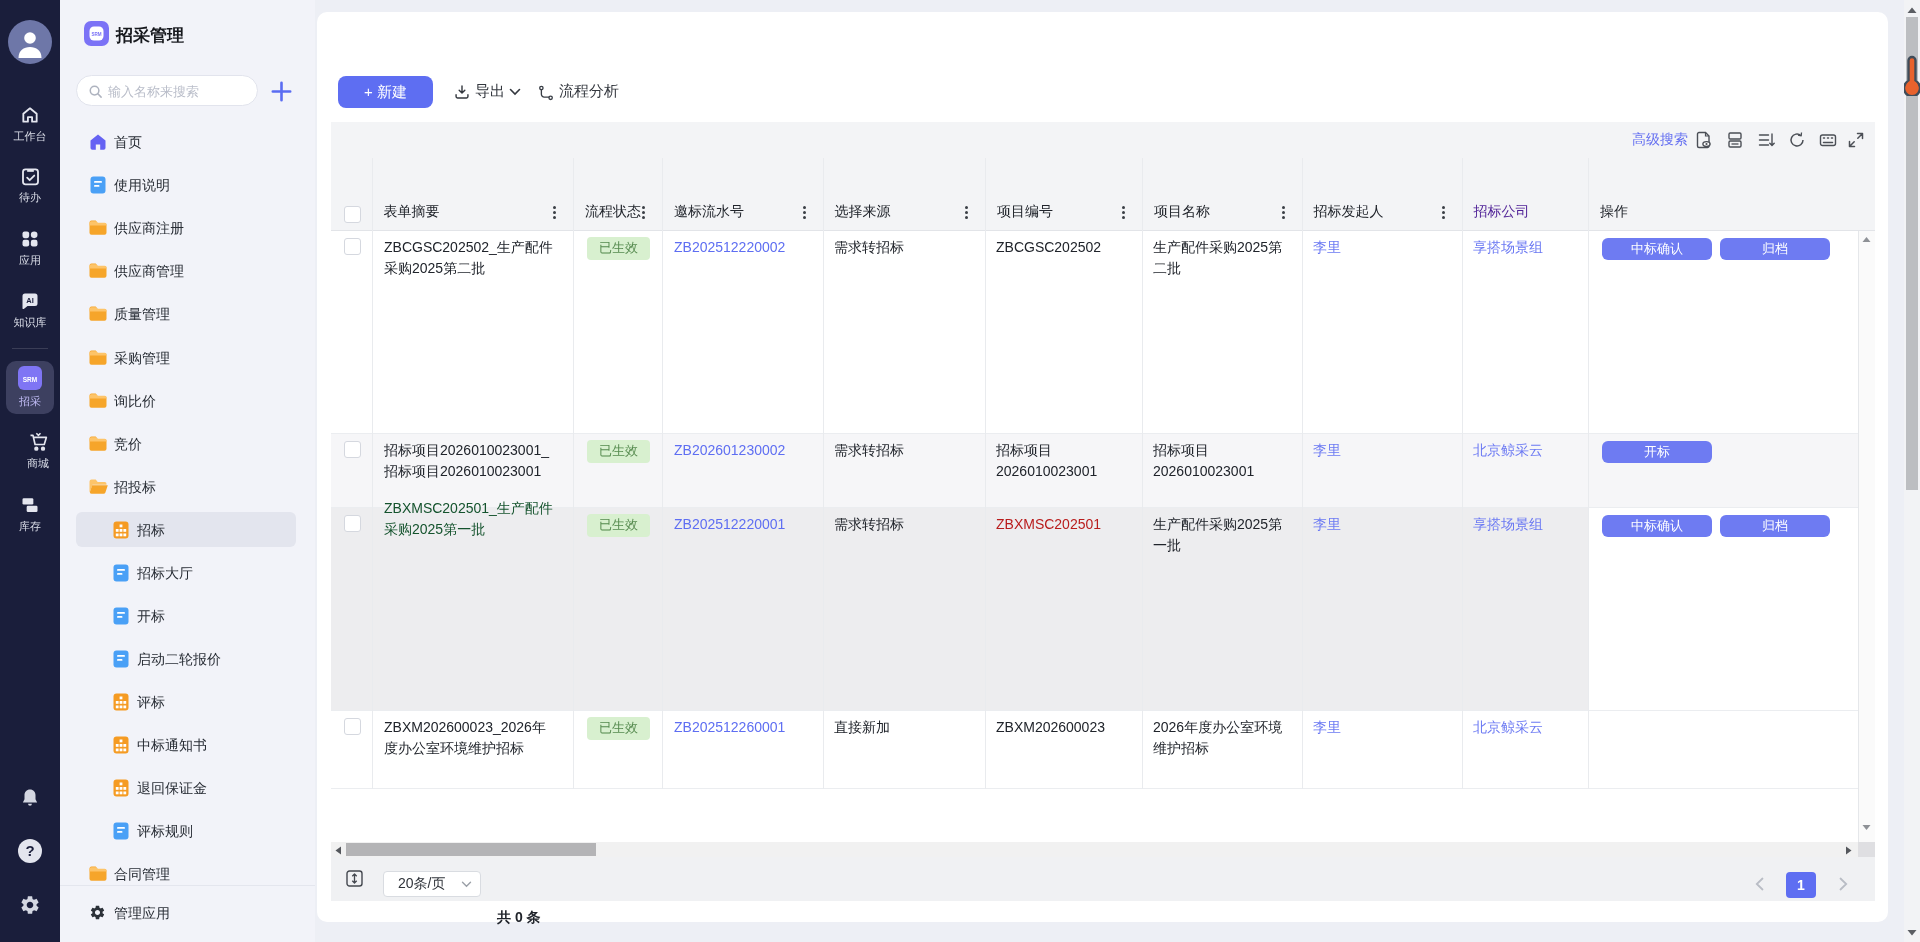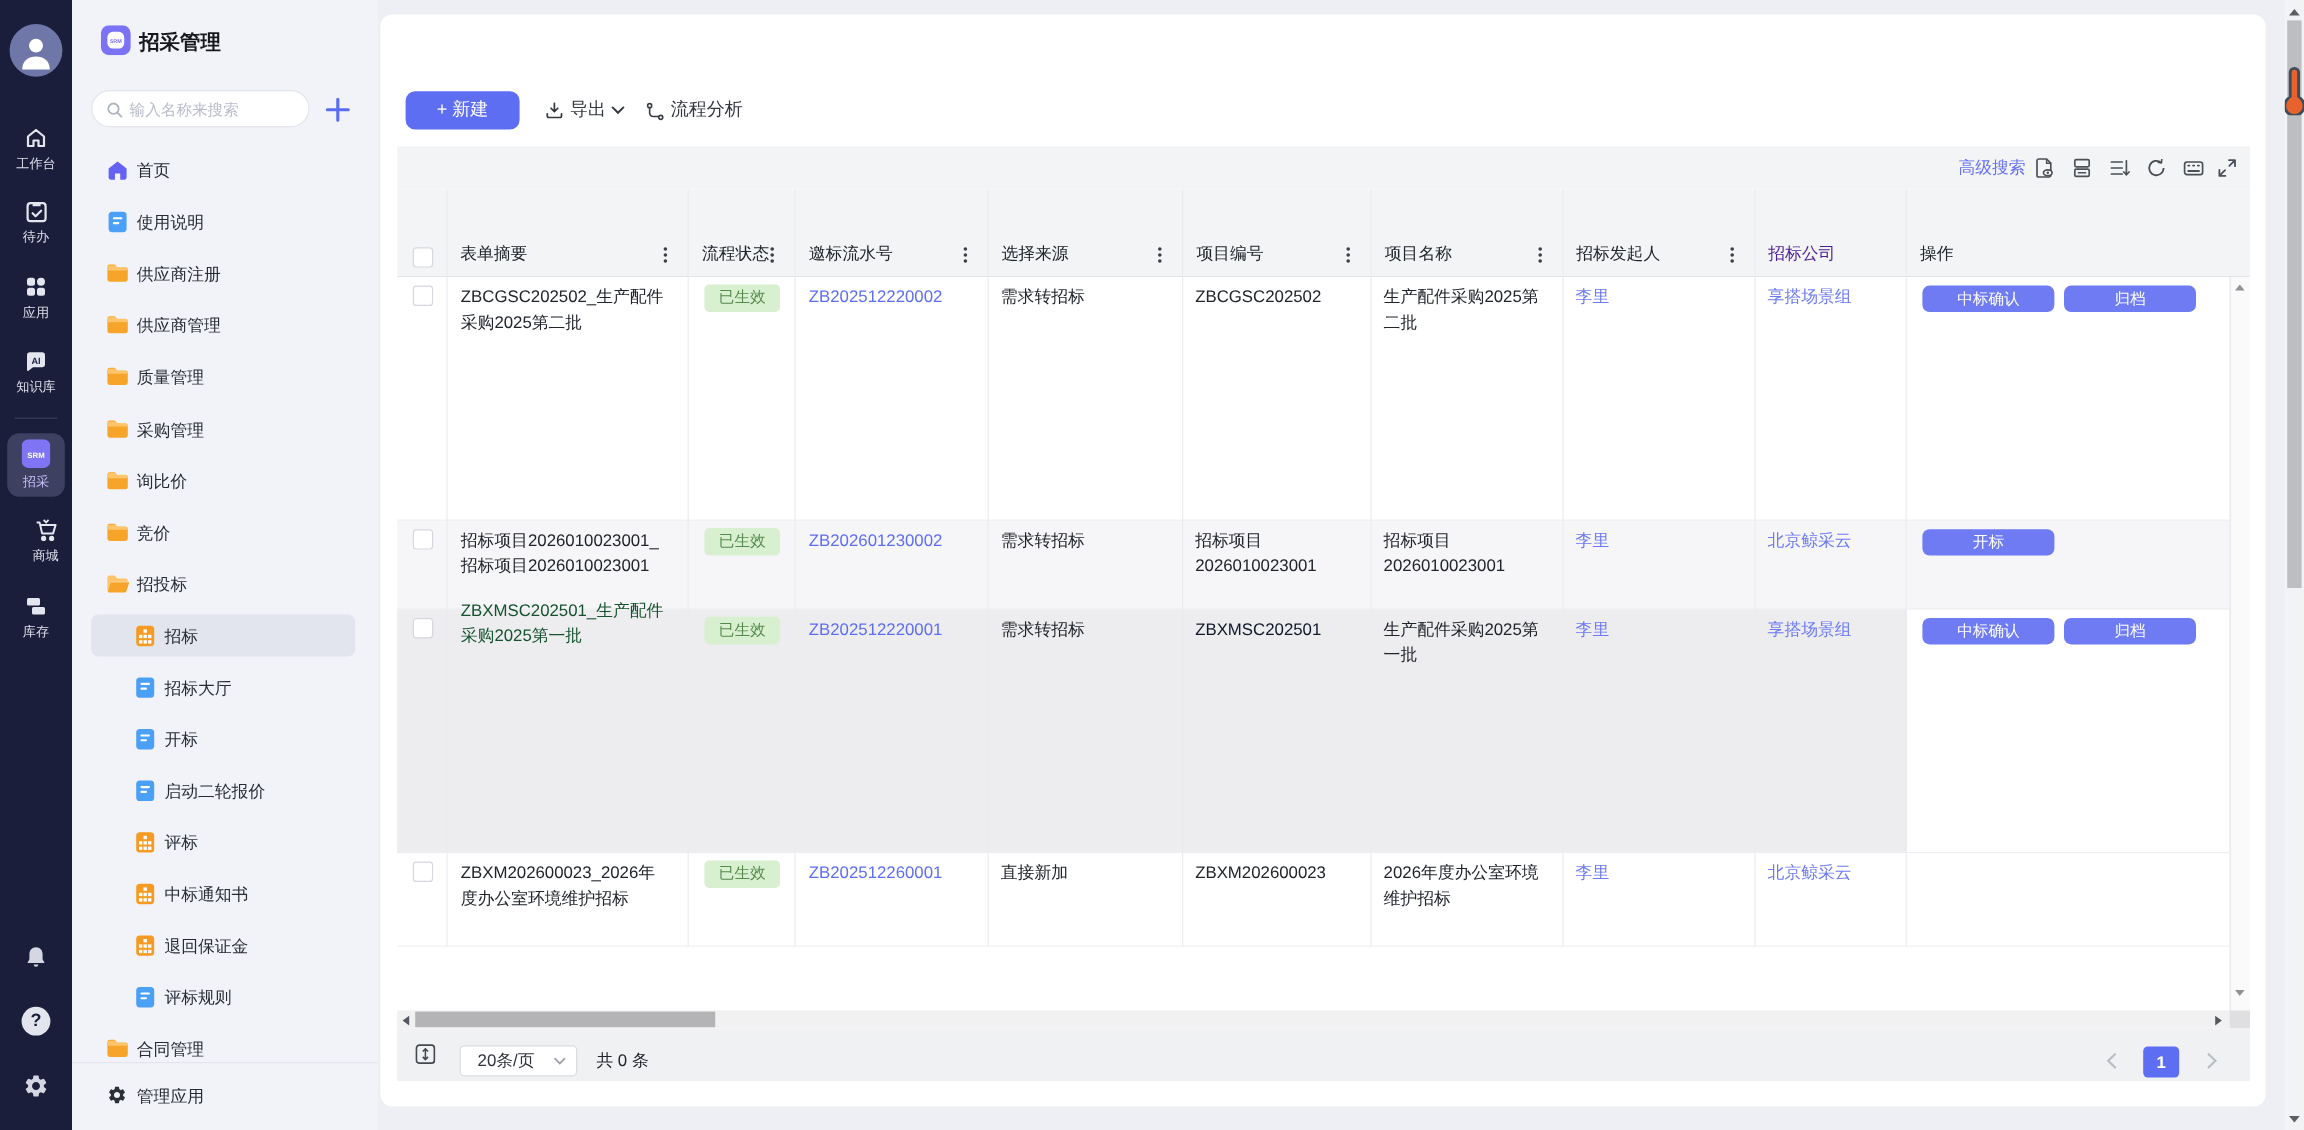--- a/index.html
+++ b/index.html
@@ -366,21 +366,21 @@
     <div class="abs" style="left:0;top:735px;width:1544px;height:44px;background:#f0f1f3;"></div>
     <svg class="abs" style="left:15px;top:748px;" width="17" height="17" viewBox="0 0 17 17" fill="none" stroke="#44484f" stroke-width="1.4">
         <rect x="1" y="1" width="15" height="15" rx="2.5"></rect>
         <path d="M8.5 4.5 v8 M6.3 6.3 L8.5 4 L10.7 6.3 M6.3 10.7 L8.5 13 L10.7 10.7" stroke-width="1.3" stroke-linejoin="round"></path>
       </svg>
     <div class="abs" style="left:52px;top:749px;width:98px;height:26px;background:#fff;border:1px solid #d9dce1;border-radius:4px;"></div>
     <div class="abs" style="left:67px;top:753px;font-size:14px;color:#2f333a;">20条/页</div>
     <svg class="abs" style="left:130px;top:759px;" width="11" height="7" viewBox="0 0 11 7" fill="none" stroke="#9ba0a8" stroke-width="1.4" stroke-linecap="round">
         <path d="M1.5 1.2 L5.5 5.2 L9.5 1.2"></path>
       </svg>
-    <div class="abs" style="left:166px;top:753px;font-size:14px;color:#20242b;">共 0 条</div>
+    <div class="abs" style="left:166px;top:787px;font-size:14px;color:#20242b;font-weight:bold;">共 0 条</div>
     <svg class="abs" style="left:1424px;top:755px;" width="9" height="14" viewBox="0 0 9 14" fill="none" stroke="#b9bdc5" stroke-width="1.8" stroke-linecap="round">
         <path d="M7.5 1.5 L1.8 7 L7.5 12.5"></path>
       </svg>
     <div class="abs" style="left:1455px;top:750px;width:30px;height:26px;background:#5e6ef2;border-radius:4px;color:#fff;font-size:14px;font-weight:bold;text-align:center;line-height:26px;">1</div>
     <svg class="abs" style="left:1508px;top:755px;" width="9" height="14" viewBox="0 0 9 14" fill="none" stroke="#b9bdc5" stroke-width="1.8" stroke-linecap="round">
         <path d="M1.5 1.5 L7.2 7 L1.5 12.5"></path>
       </svg>
     <div class="abs" style="left:13px;top:116px;width:17px;height:17px;background:#fff;border:1px solid #d5d8df;border-radius:3px;"></div>
     <div class="abs" style="left:53px;top:115px;width:173px;font-size:14px;line-height:21px;color:#20242b;word-break:break-all;">ZBCGSC202502_生产配件采购2025第二批</div>
     <div class="badge abs" style="left:256px;top:115px;">已生效</div>
@@ -400,21 +400,21 @@
     <div class="abs" style="left:665px;top:317.5px;width:135px;font-size:14px;line-height:21px;color:#20242b;">招标项目 2026010023001</div>
     <div class="abs" style="left:822px;top:317.5px;width:138px;font-size:14px;line-height:21px;color:#20242b;">招标项目 2026010023001</div>
     <div class="abs link" style="left:982px;top:317.5px;font-size:14px;line-height:21px;color:#6b79f3;">李里</div>
     <div class="abs link" style="left:1142px;top:317.5px;font-size:14px;line-height:21px;color:#6b79f3;">北京鲸采云</div>
     <div class="btn-op" style="left:1271px;top:318.5px;">开标</div>
     <div class="abs" style="left:13px;top:393px;width:17px;height:17px;background:#fff;border:1px solid #d5d8df;border-radius:3px;"></div>
     <div class="abs" style="left:53px;top:376px;width:173px;font-size:14px;line-height:21px;color:#14532d;word-break:break-all;">ZBXMSC202501_生产配件采购2025第一批</div>
     <div class="badge abs" style="left:256px;top:392px;">已生效</div>
     <div class="abs link" style="left:343px;top:392px;font-size:14px;line-height:21px;">ZB202512220001</div>
     <div class="abs" style="left:503px;top:392px;font-size:14px;line-height:21px;color:#20242b;">需求转招标</div>
-    <div class="abs" style="left:665px;top:392px;width:135px;font-size:14px;line-height:21px;color:#0f172a;">ZBXMSC202501</div>
+    <div class="abs" style="left:665px;top:392px;width:135px;font-size:14px;line-height:21px;color:#b91c1c;">ZBXMSC202501</div>
     <div class="abs" style="left:822px;top:392px;width:138px;font-size:14px;line-height:21px;color:#20242b;">生产配件采购2025第一批</div>
     <div class="abs link" style="left:982px;top:392px;font-size:14px;line-height:21px;color:#6b79f3;">李里</div>
     <div class="abs link" style="left:1142px;top:392px;font-size:14px;line-height:21px;color:#6b79f3;">享搭场景组</div>
     <div class="btn-op" style="left:1271px;top:393px;">中标确认</div>
     <div class="btn-op" style="left:1389px;top:393px;">归档</div>
     <div class="abs" style="left:13px;top:595.5px;width:17px;height:17px;background:#fff;border:1px solid #d5d8df;border-radius:3px;"></div>
     <div class="abs" style="left:53px;top:594.5px;width:173px;font-size:14px;line-height:21px;color:#20242b;word-break:break-all;">ZBXM202600023_2026年度办公室环境维护招标</div>
     <div class="badge abs" style="left:256px;top:594.5px;">已生效</div>
     <div class="abs link" style="left:343px;top:594.5px;font-size:14px;line-height:21px;">ZB202512260001</div>
     <div class="abs" style="left:503px;top:594.5px;font-size:14px;line-height:21px;color:#20242b;">直接新加</div>

